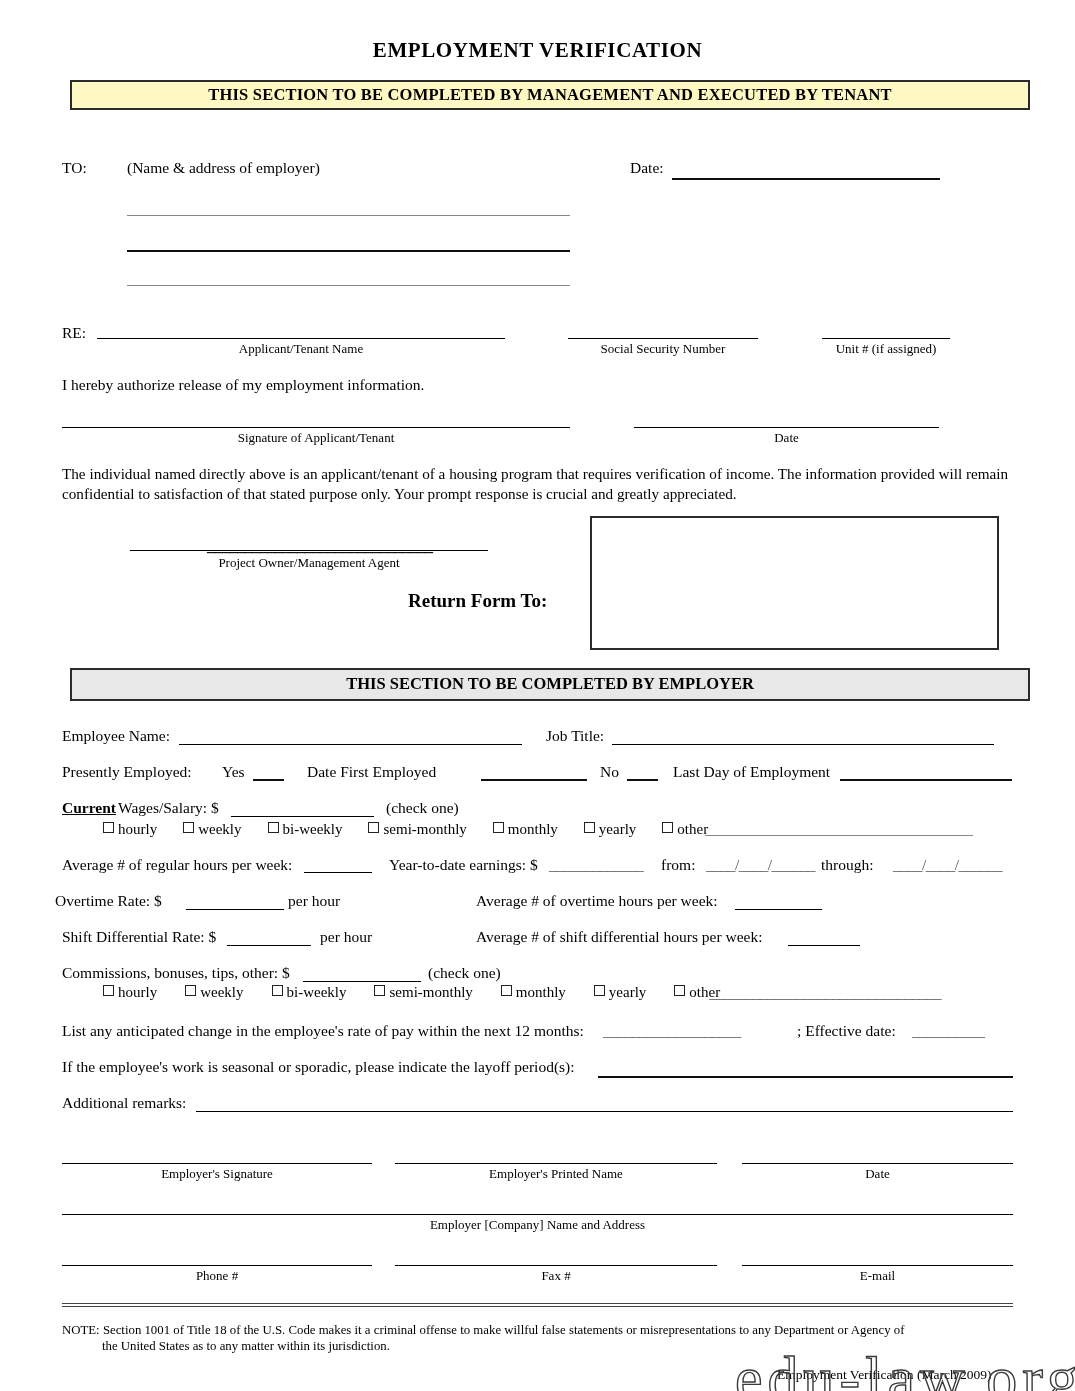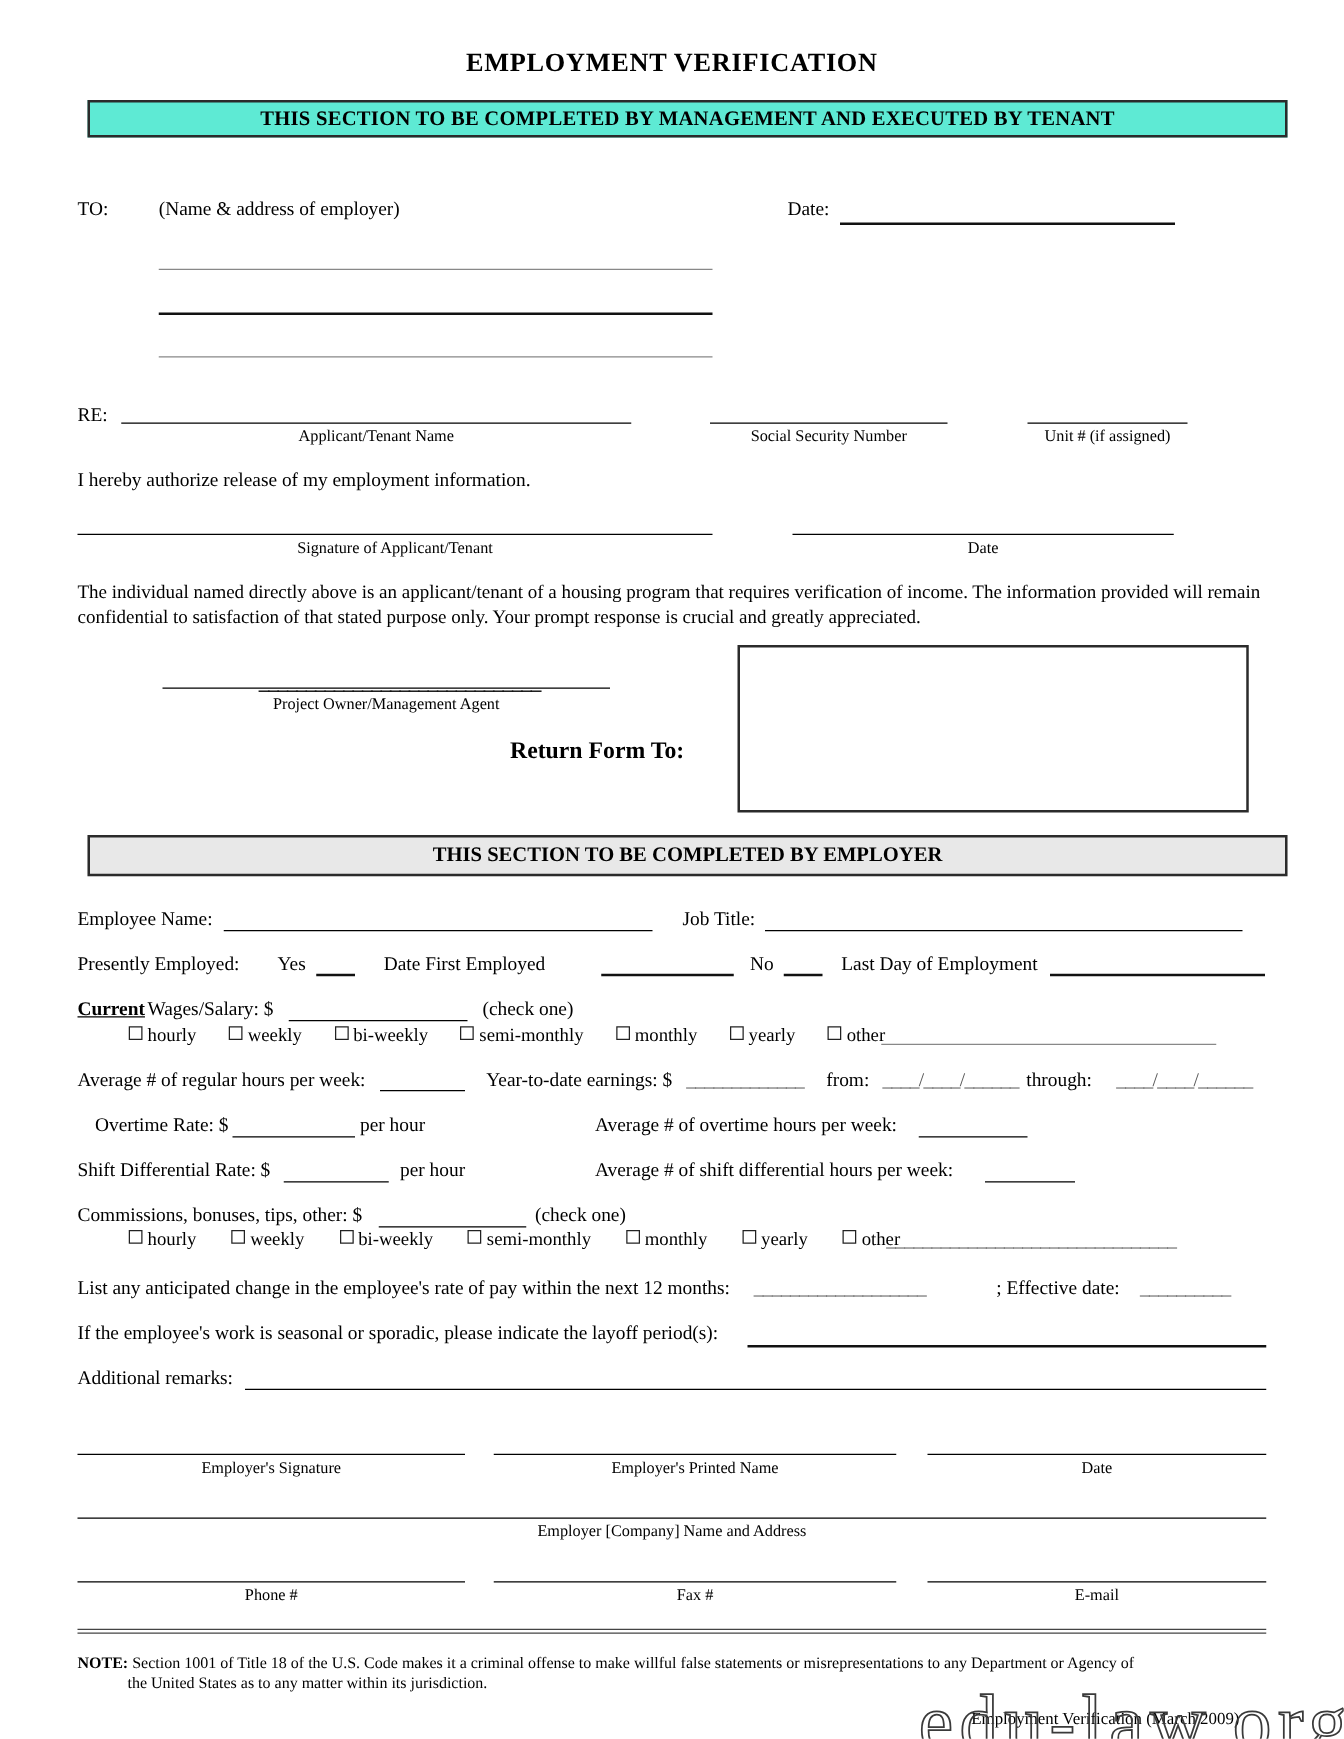--- a/index.html
+++ b/index.html
@@ -27,21 +27,21 @@
     text-align: center;
     font-weight: bold;
     font-size: 21px;
     letter-spacing: 0.6px;
     margin: 38px 0 0 0;
   }
 
   
   .section-bar {
     margin: 17px 45px 0 70px;
-    background: #5eead4;
+    background: #fef9c3;
     border: 2px solid #2b2b2b;
     text-align: center;
     font-weight: bold;
     font-size: 16.5px;
     letter-spacing: 0.2px;
     padding: 4px 0 5px 0;
     line-height: 1.05;
   }
 
   
@@ -187,21 +187,21 @@
 
   <div class="abs lbl" style="left:389px; top:818px;">Year-to-date earnings: $</div>
   <div class="abs usc" style="left:549px; top:818px;">_____________</div>
 
   <div class="abs lbl" style="left:661px; top:818px;">from:</div>
   <div class="abs usc" style="left:706px; top:818px;">____/____/______</div>
 
   <div class="abs lbl" style="left:821px; top:818px;">through:</div>
   <div class="abs usc" style="left:893px; top:818px;">____/____/______</div>
 
-  <div class="abs lbl" style="left:76px; top:854px;">Overtime Rate:  $</div>
+  <div class="abs lbl" style="left:55px; top:854px;">Overtime Rate:  $</div>
   <div class="abs rule" style="left:186px; top:871px; width:98px; height:0;"></div>
   <div class="abs lbl" style="left:288px; top:854px;">per hour</div>
 
   <div class="abs lbl" style="left:476px; top:854px;">Average # of overtime hours per week:</div>
   <div class="abs rule" style="left:735px; top:871px; width:87px; height:0;"></div>
 
   <div class="abs lbl" style="left:62px; top:890px;text-align:right;">Shift Differential Rate:  $</div>
   <div class="abs rule" style="left:227px; top:907px; width:84px; height:0;"></div>
   <div class="abs lbl" style="left:320px; top:890px;">per hour</div>
 
@@ -251,21 +251,21 @@
 
   <div class="abs rule-med" style="left:395px; top:1227px; width:322px; height:0;"></div>
   <div class="abs cap" style="left:395px; top:1230px; width:322px;">Fax #</div>
 
   <div class="abs rule-med" style="left:742px; top:1227px; width:271px; height:0;"></div>
   <div class="abs cap" style="left:742px; top:1230px; width:271px;">E-mail</div>
 
   <div class="abs double-rule" style="left:62px; top:1265px; width:951px;"></div>
 
   <div class="abs note" style="left:62px; top:1285px; width:950px;">
-    <span style="font-weight:bold;">NOTE:</span>
+    <span style="font-weight:normal;">NOTE:</span>
     <span>Section 1001 of Title 18 of the U.S. Code makes it a criminal offense to make willful false statements or misrepresentations to any Department or Agency of</span>
     <div style="margin-left:40px;">the United States as to any matter within its jurisdiction.</div>
   </div>
 
   <div class="abs footer-line" style="left:760px; top:1329px;">Employment Verification (March 2009)</div>
   <div class="watermark" style="left:735px; top:1305px;">edu-law.org</div>
 
 </div>
 
 </body></html>

